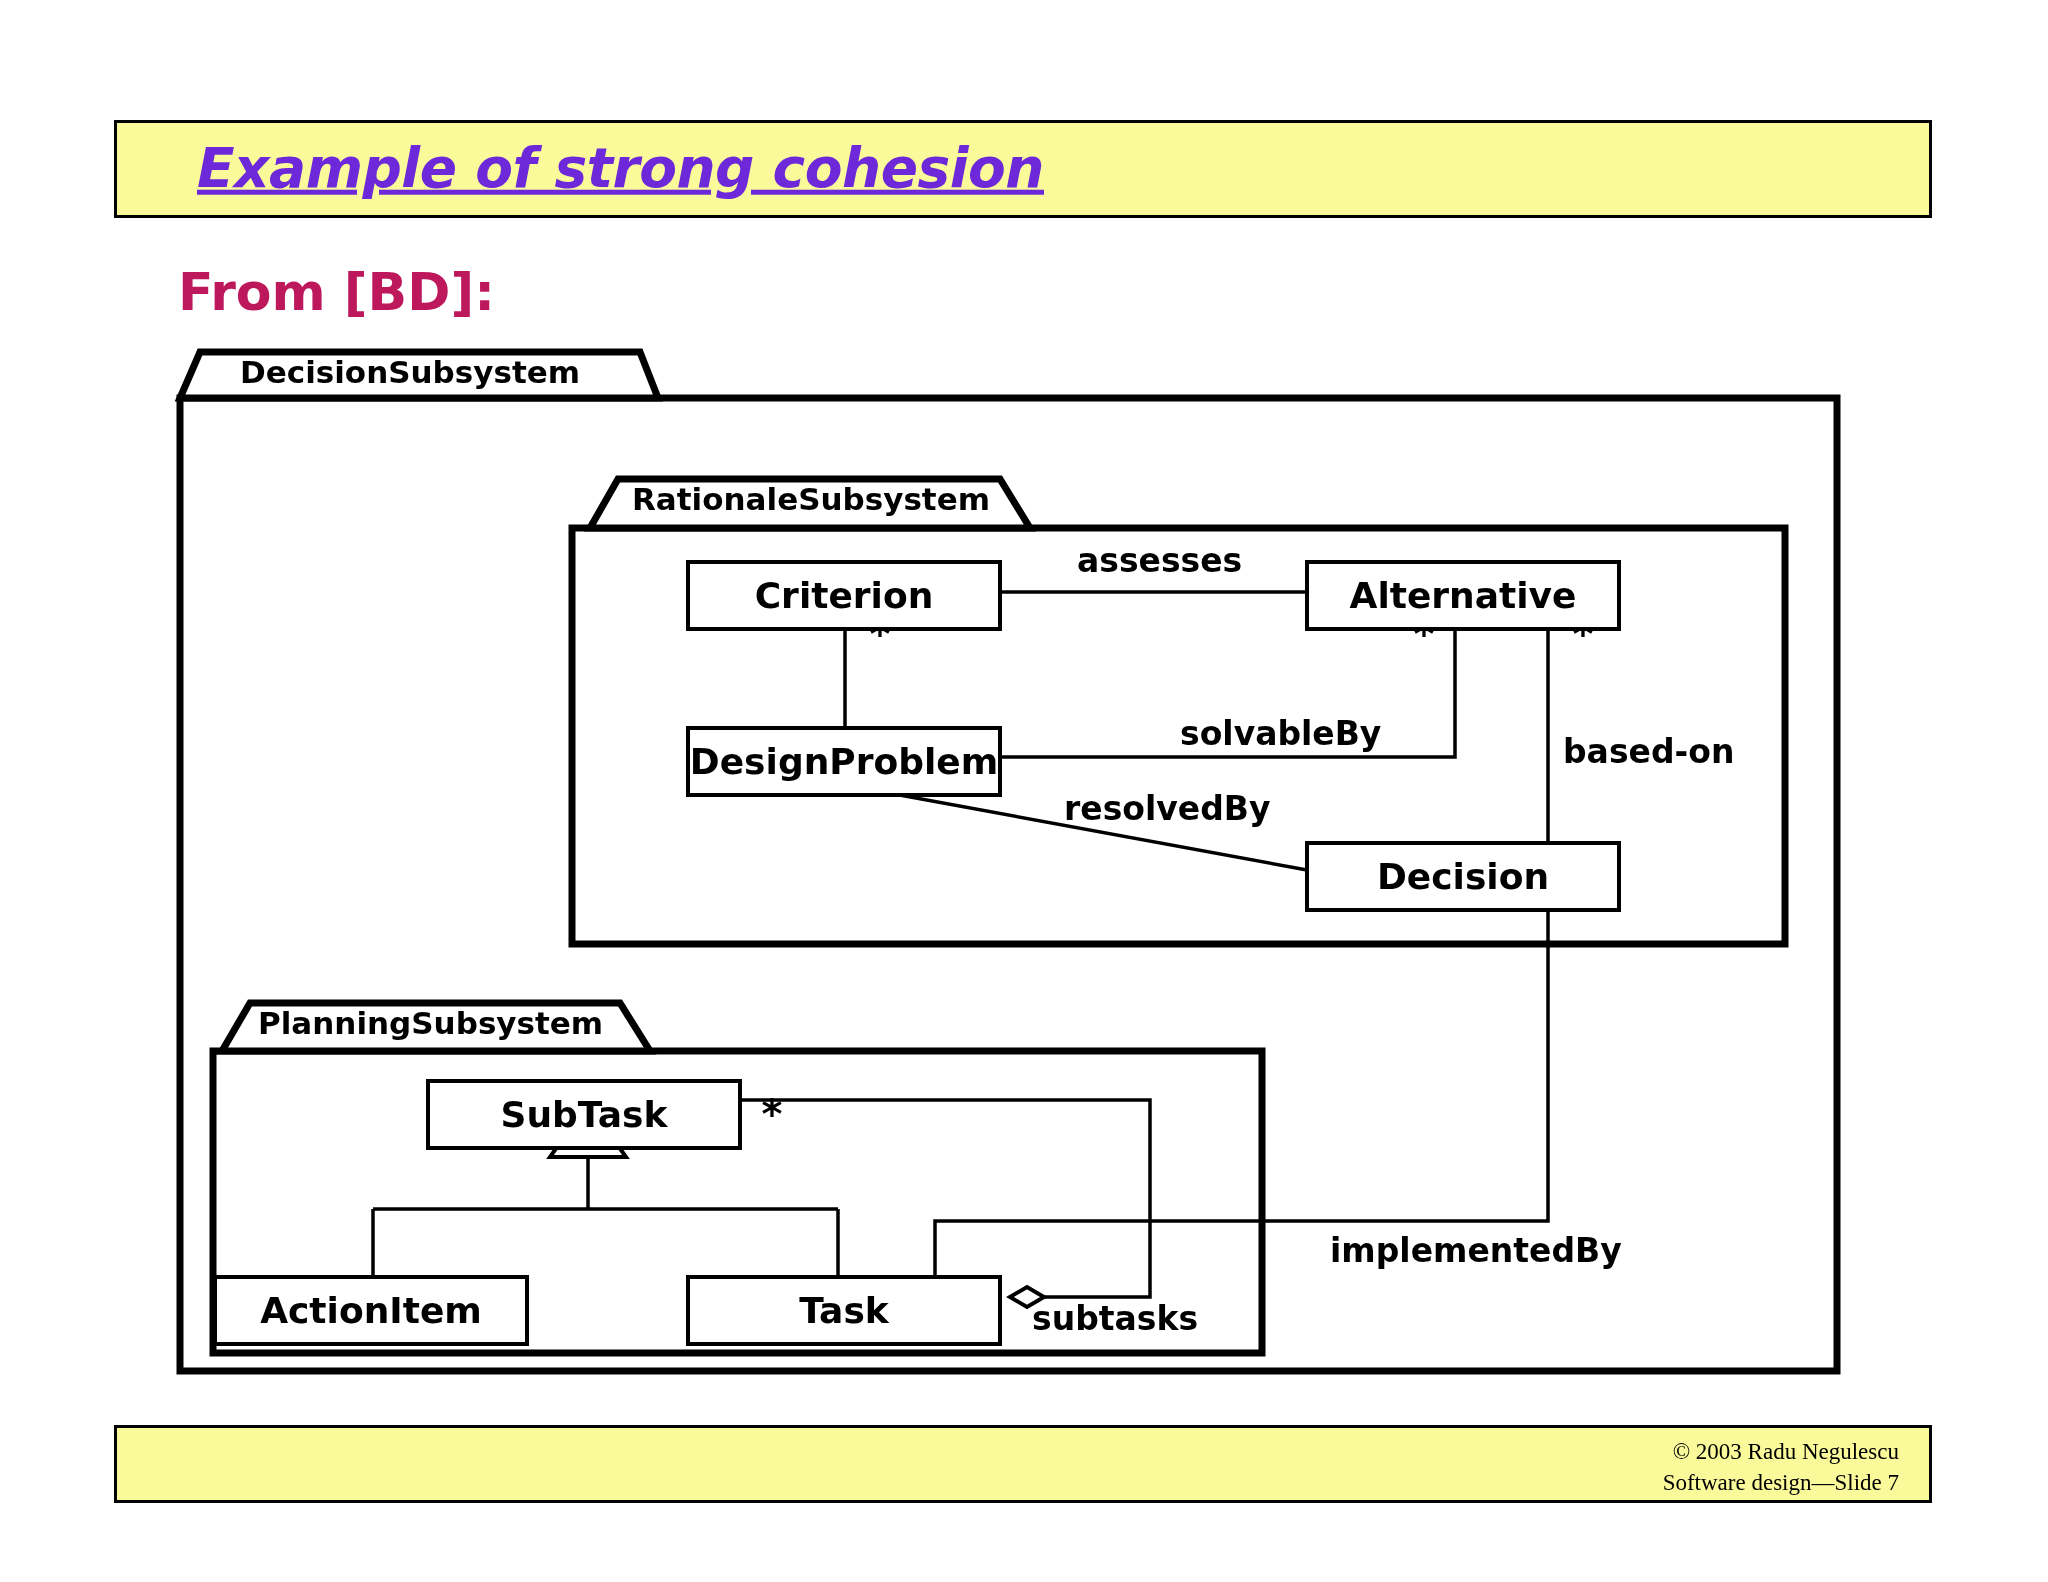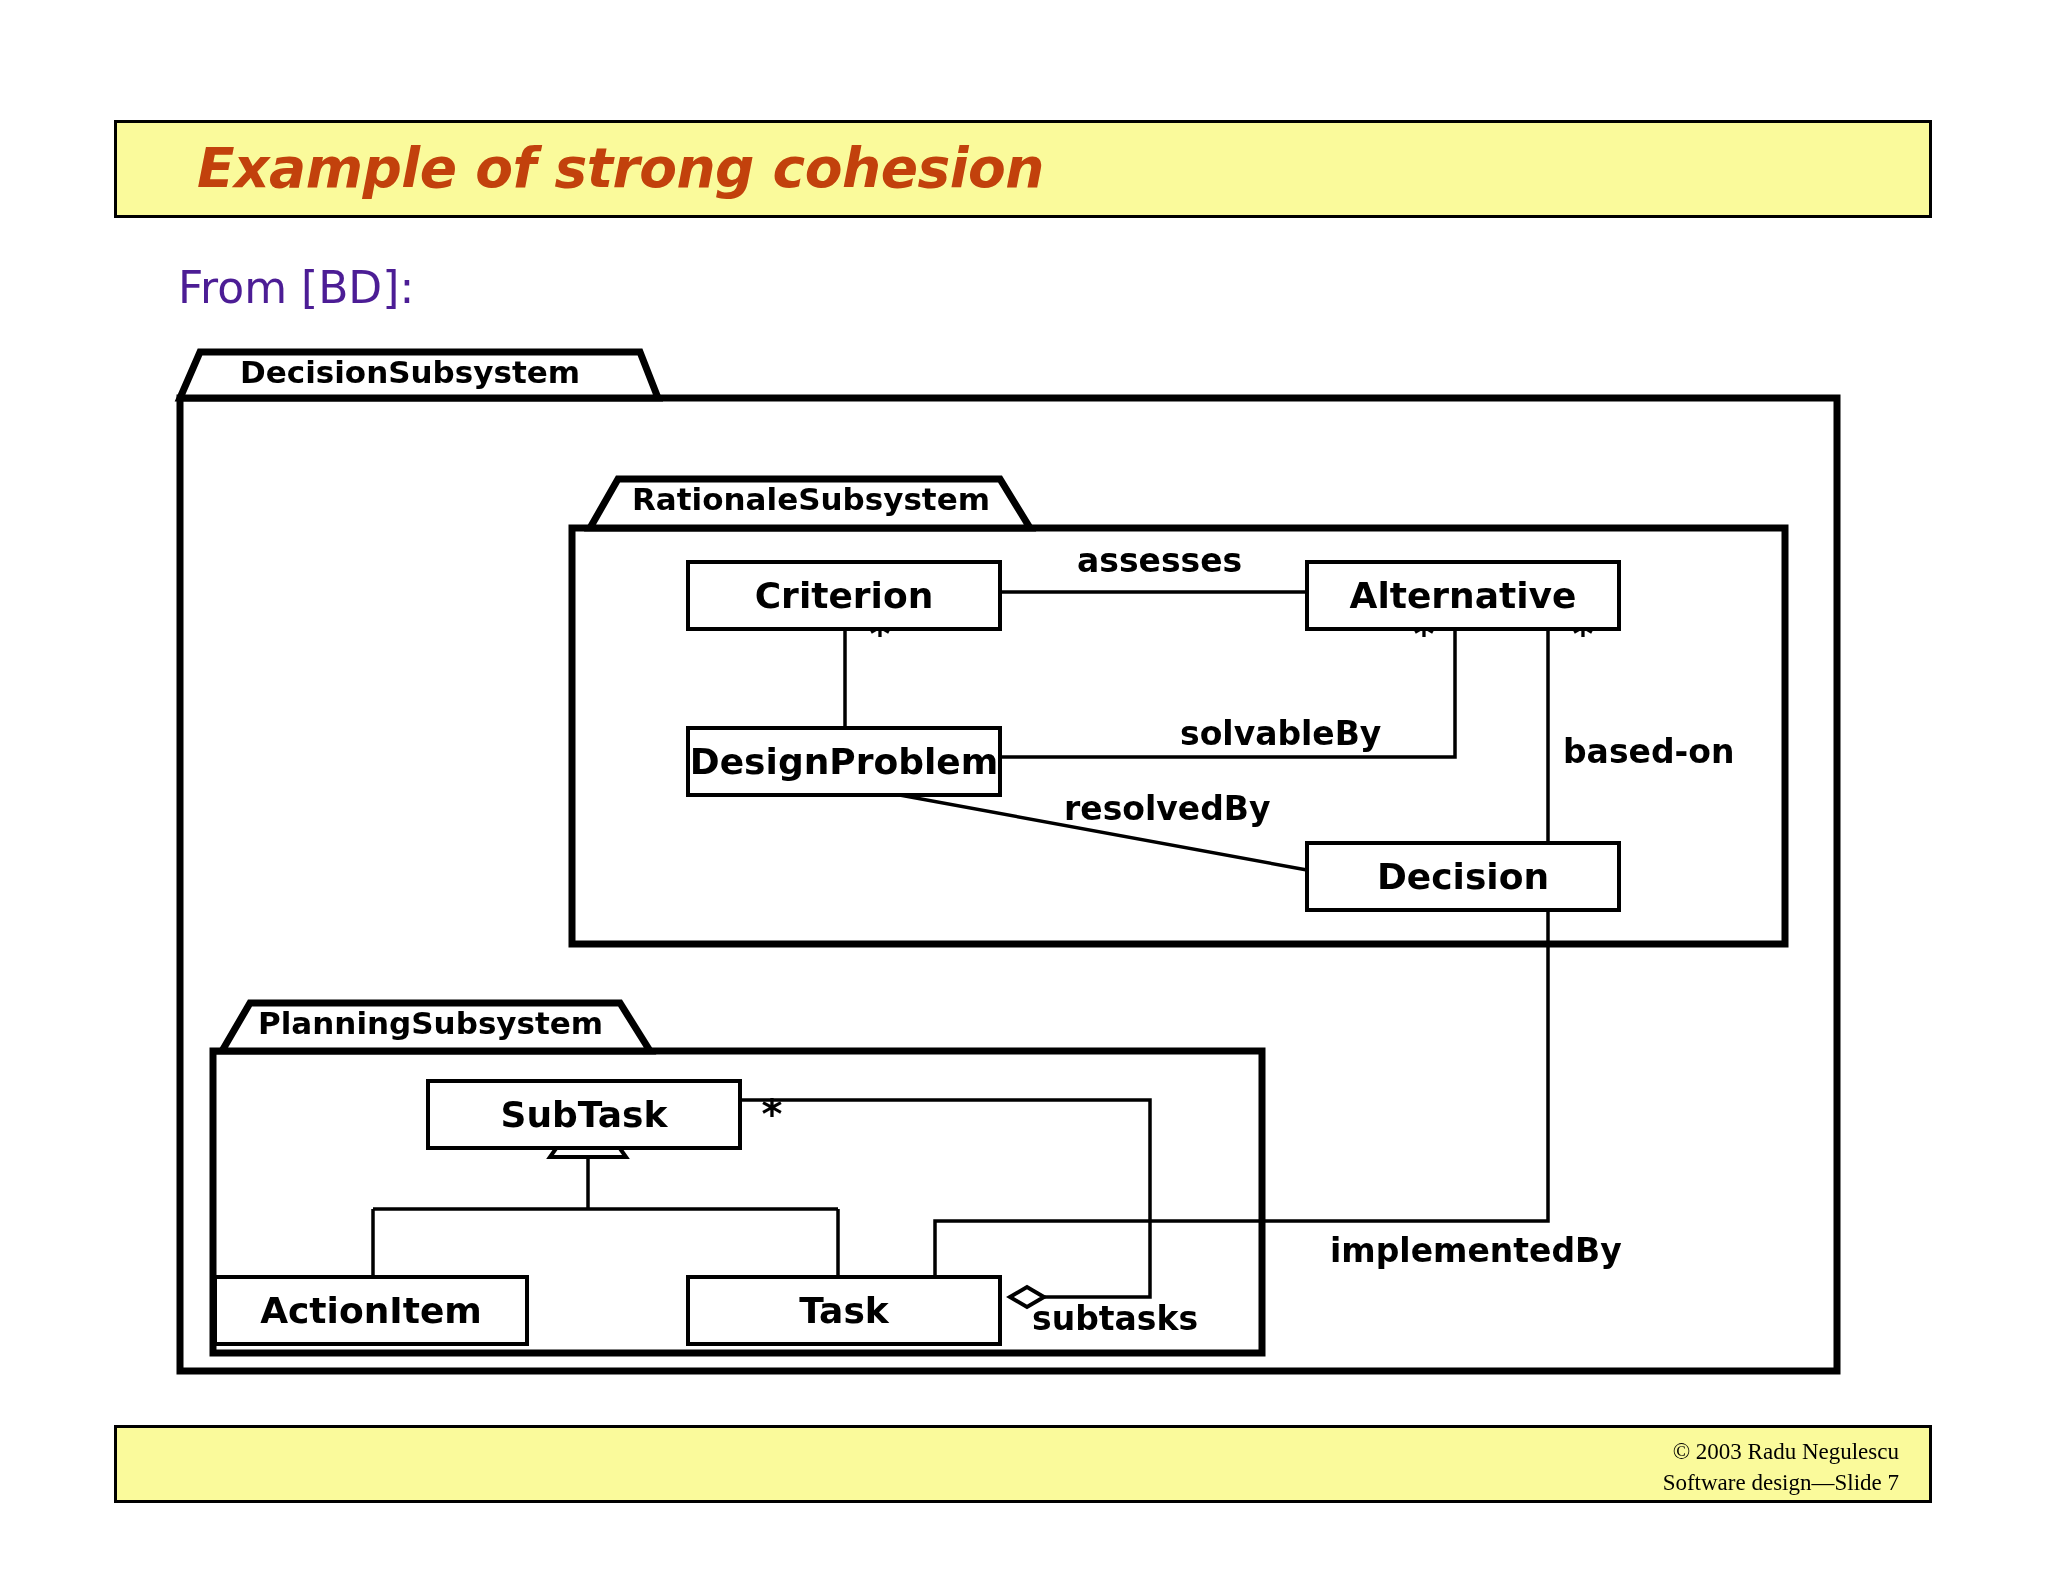--- a/index.html
+++ b/index.html
@@ -31,34 +31,35 @@
   }
   .title-text {
     position: absolute;
     left: 80px;
     top: 50%;
     transform: translateY(-52%);
     font-family: "DejaVu Sans", "Liberation Sans", sans-serif;
     font-weight: bold;
     font-style: italic;
     font-size: 55px;
-    color: #c2410c;
+    color: #6d28d9;
     white-space: nowrap;
     letter-spacing: -0.5px;
+    text-decoration: underline;
   }
 
   
   .intro-text {
     position: absolute;
     left: 178px;
     top: 262px;
     font-family: "DejaVu Sans", "Liberation Sans", sans-serif;
-    font-weight: normal;
-    font-size: 44px;
-    color: #4c1d95;
+    font-weight: bold;
+    font-size: 52px;
+    color: #be185d;
     white-space: nowrap;
   }
 
   
   #diagram {
     position: absolute;
     left: 0;
     top: 0;
   }
   .pkg-outline {

